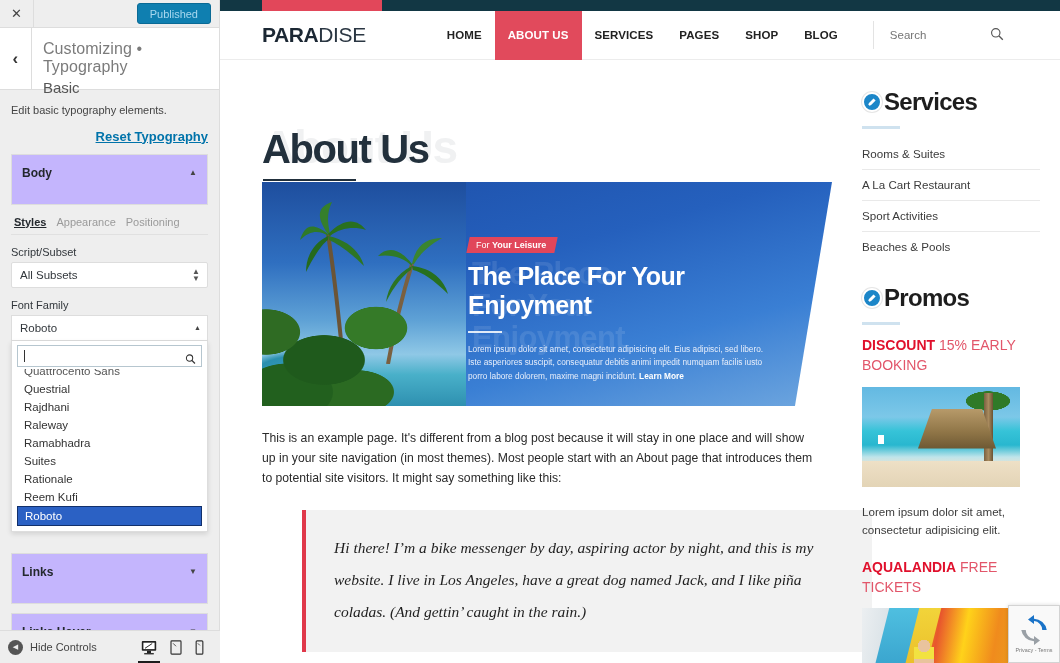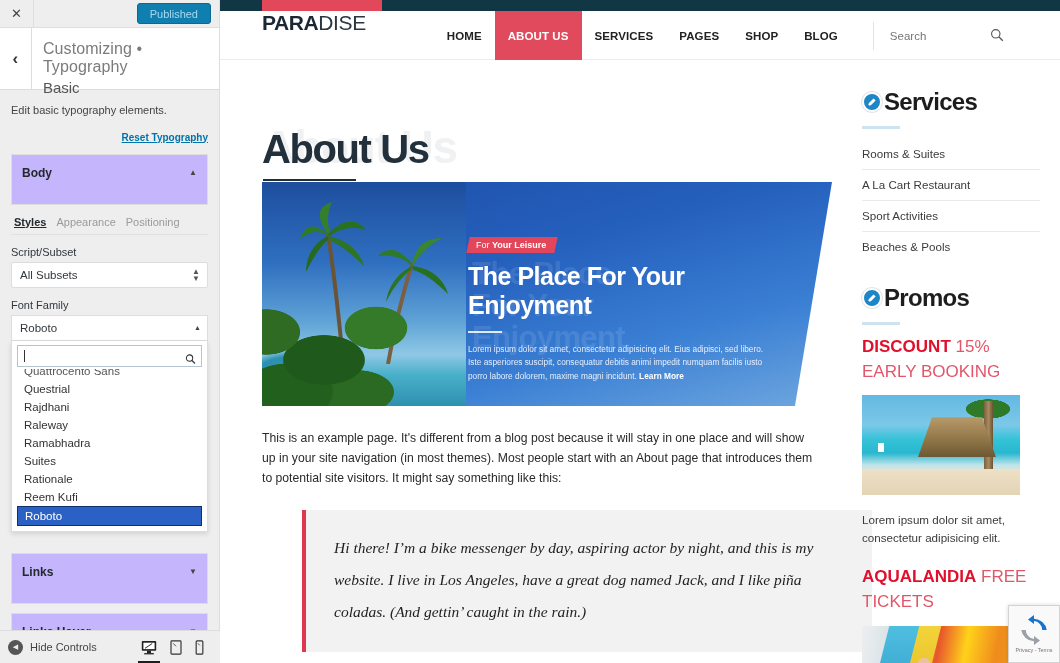--- a/index.html
+++ b/index.html
@@ -49,21 +49,21 @@
     cursor: pointer; font-weight: 600;
   }
   .cz-titles { padding: 12px 0 0 11px; }
   .cz-crumb { font-size: 16px; color: #7b7b7b; letter-spacing: .1px; }
   .cz-title { font-size: 15px; color: #555; margin-top: 3px; font-weight: 400; }
 
   .cz-body { padding: 12px 11px 0 11px; }
   .cz-desc { font-size: 11px; color: #444; line-height: 1.5; }
   .cz-reset-wrap { text-align: right; margin-top: 8px; }
   .cz-reset {
-    font-size: 10px; color: #0073aa; text-decoration: underline;
+    font-size: 13px; color: #0073aa; text-decoration: underline;
     font-weight: 700; cursor: pointer;
   }
 
   .accordion {
     background: #c4b5fd; border: 1px solid #ddd;
     margin-top: 9px; position: relative;
   }
   .acc-head {
     height: 36px; display: flex; align-items: center;
     padding: 0 10px; cursor: pointer;
@@ -155,21 +155,21 @@
   
   .preview { flex: 1; height: 663px; position: relative; overflow: hidden; background: #fff; }
 
   .topstrip { height: 11px; background: #123744; position: relative; }
   .topstrip .redseg {
     position: absolute; top: 0; left: 42px; width: 120px; height: 11px;
     background: #e2475a;
   }
 
   .sitehead {
-    height: 49px; background: #fff; display: flex; align-items: flex-start;
+    height: 49px; background: #fff; display: flex; align-items: center;
     padding: 0 0 0 42px; border-bottom: 1px solid #ececec;
   }
   .logo { font-size: 21px; letter-spacing: -.4px; color: #1b2733; }
   .logo b { font-weight: 800; }
   .logo span { font-weight: 300; color: #2a3642; }
   .mainnav { display: flex; align-items: center; margin-left: 68px; height: 49px; }
   .mainnav a {
     font-size: 11.5px; font-weight: 700; color: #222; text-decoration: none;
     padding: 0 13px; height: 49px; display: flex; align-items: center;
     letter-spacing: .1px;
@@ -282,21 +282,21 @@
   }
   .wid-title { font-size: 24px; font-weight: 800; color: #1d1d1d; letter-spacing: -.7px; }
   .wid-rule { width: 38px; height: 3px; background: #cfe2ef; margin: 10px 0 10px 0; }
   .wid-list { margin-top: 2px; }
   .wid-list .it {
     font-size: 11.6px; color: #3b3b3b; padding: 8px 0 9px 0;
     border-bottom: 1px solid #e9e9e9; cursor: pointer;
   }
   .wid-list .it:last-child { border-bottom: none; }
 
-  .promo-head { font-size: 17px; line-height: 1.45; color: #e2566a; margin-top: 2px; }
+  .promo-head { font-size: 14px; line-height: 1.45; color: #e2566a; margin-top: 2px; }
   .promo-head b { color: #e0102c; font-weight: 700; }
   .promo-img {
     width: 158px; height: 100px; margin-top: 11px; overflow: hidden; position: relative;
   }
   .promo-img.beach {
     background:
       linear-gradient(180deg,#63b9e2 0%, #7cc8e8 30%, #36c3d8 44%, #28b7cf 58%, #bfe4ea 70%, #efe3cf 80%, #e8dcc6 100%);
   }
   .hut {
     position: absolute; left: 56px; top: 22px; width: 78px; height: 40px;

